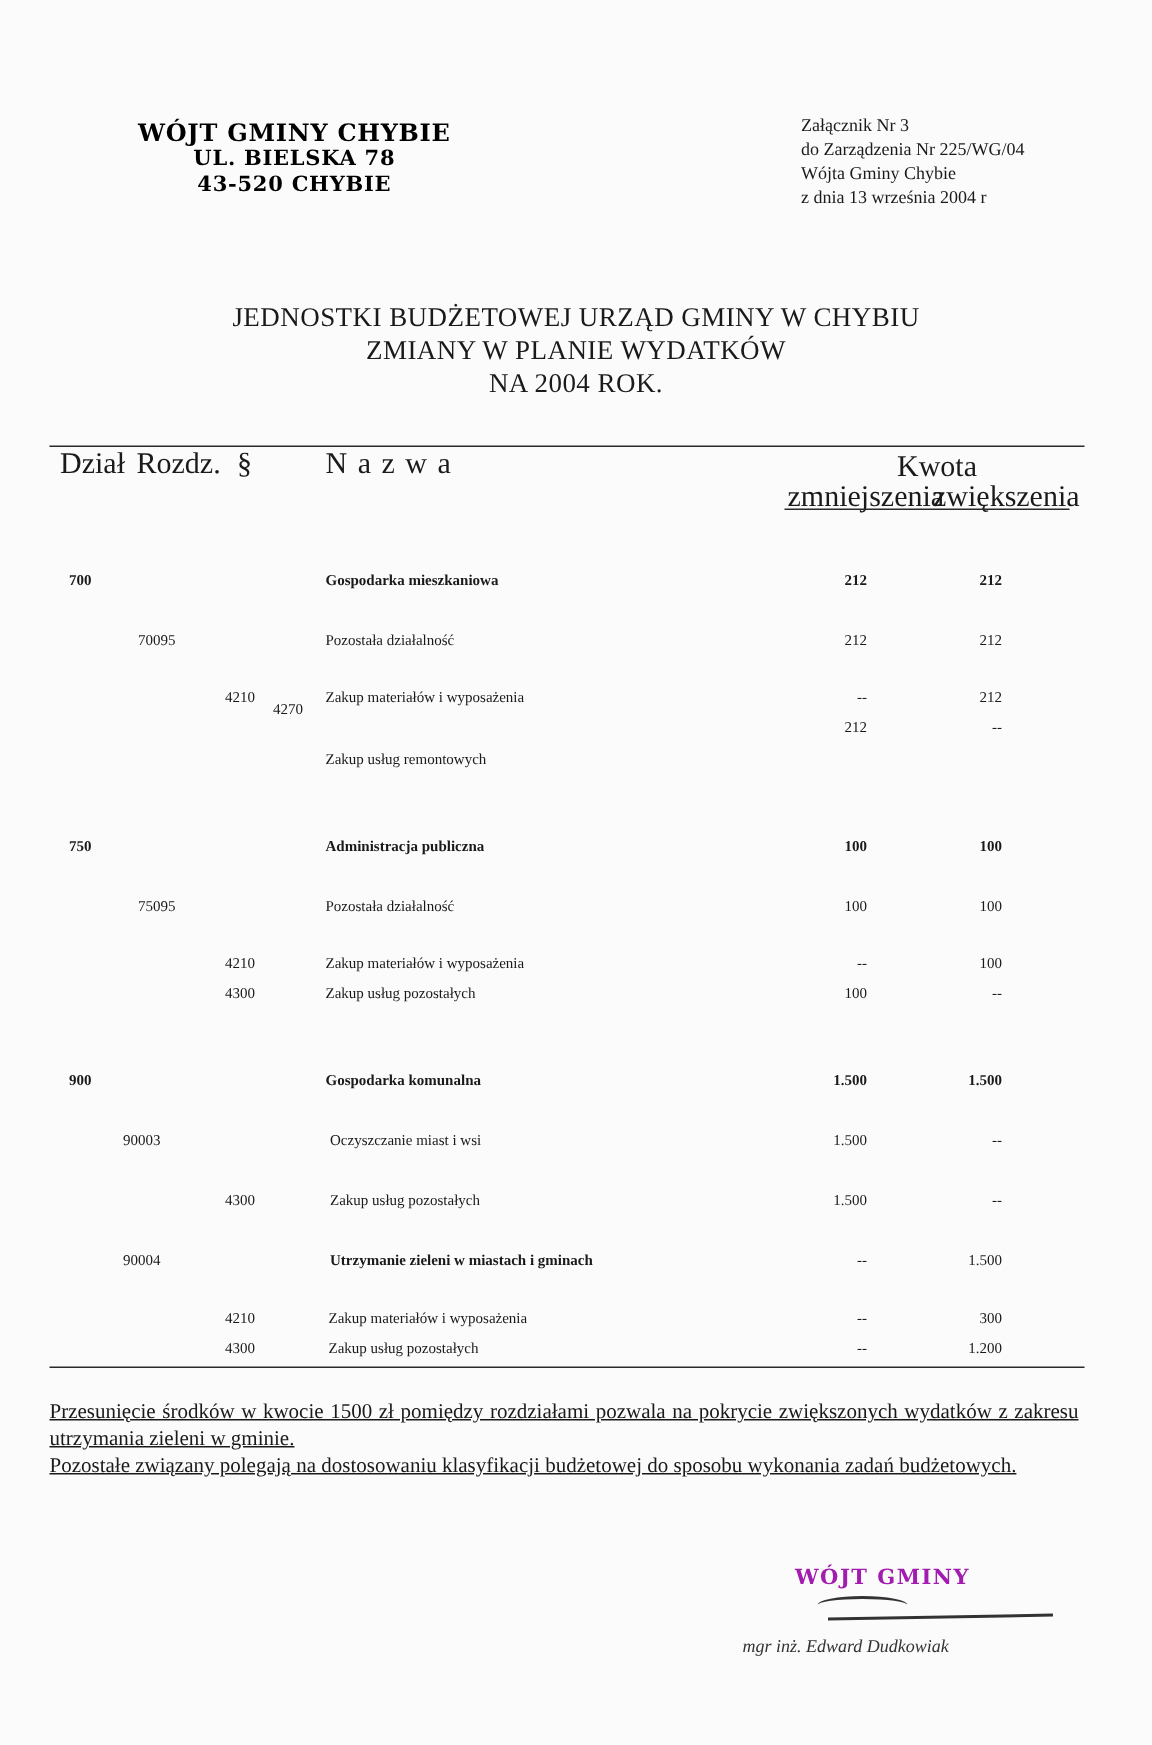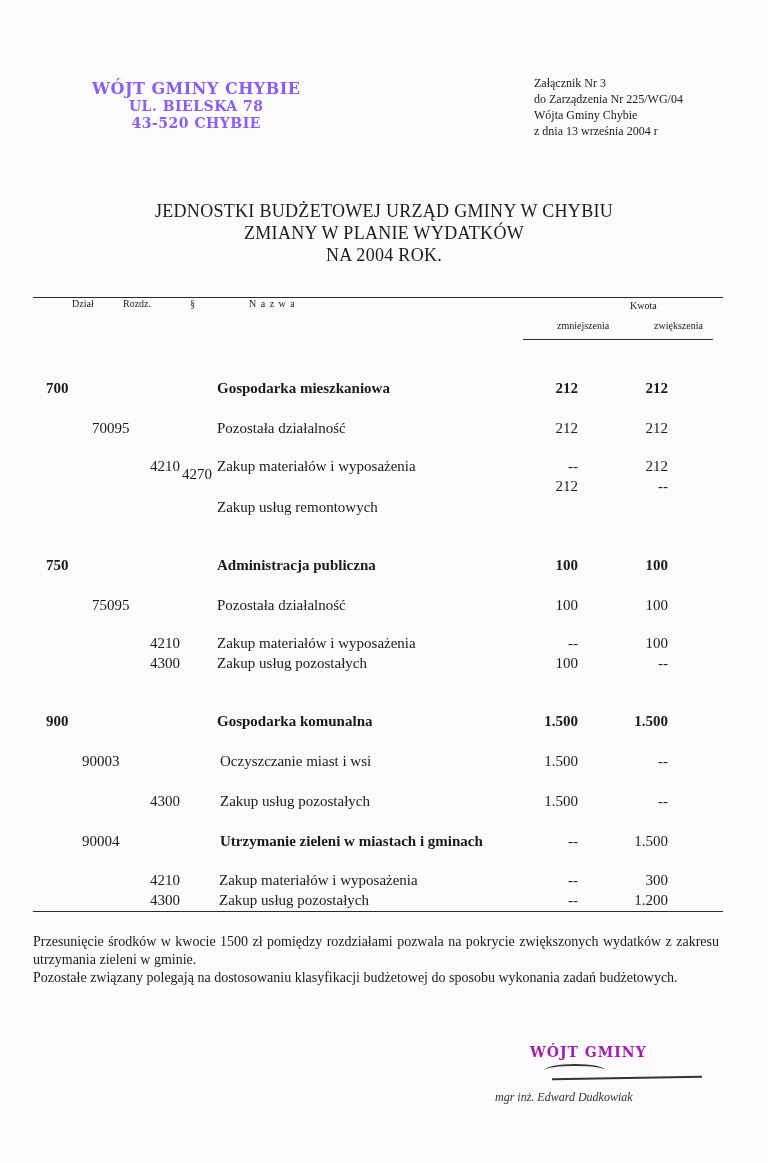--- a/index.html
+++ b/index.html
@@ -3,44 +3,44 @@
 <meta charset="utf-8">
 <style>
   html, body { margin: 0; padding: 0; }
   body {
     width: 768px; height: 1163px; position: relative; overflow: hidden;
     background: #fbfbfb; color: #1a1a1a;
     font-family: "Liberation Serif", "DejaVu Serif", serif;
   }
 
   
-  .stamp { position: absolute; left: 92px; top: 80px; color: #8b5cf6; text-align: center;
+  .stamp { position: absolute; left: 92px; top: 80px; color: #000000; text-align: center;
     font-family: "DejaVu Serif", "Liberation Serif", serif; font-weight: bold; letter-spacing: 0.5px; }
   .stamp .l1 { font-size: 16px; line-height: 18px; }
   .stamp .l2, .stamp .l3 { font-size: 14px; line-height: 17px; }
 
   
   .annex { position: absolute; left: 534px; top: 75px; font-size: 12px; line-height: 16px; }
   .annex div { white-space: nowrap; }
 
   
   .title { position: absolute; left: 0; width: 768px; top: 200px; text-align: center;
     font-size: 18px; line-height: 22px; letter-spacing: 0.3px; }
 
   
   .rule { position: absolute; height: 1px; background: #2a2a2a; }
-  .th { position: absolute; font-size: 10px; white-space: nowrap; margin-left: 32px; }
+  .th { position: absolute; font-size: 20px; white-space: nowrap; }
 
   
-  .cell { position: absolute; font-size: 15px; white-space: nowrap; line-height: 16px; }
+  .cell { position: absolute; font-size: 10px; white-space: nowrap; line-height: 16px; }
   .bold { font-weight: bold; }
   .num { text-align: right; }
 
   .para { position: absolute; left: 33px; width: 686px; top: 933px;
-    font-size: 14px; line-height: 18px; text-align: justify; }
+    font-size: 14px; line-height: 18px; text-align: justify; text-decoration: underline; }
   .para p { margin: 0; }
 
   .sign-stamp { position: absolute; left: 530px; top: 1044px; font-size: 14px; font-weight: bold;
     color: #a21caf; letter-spacing: 1px; font-family: "DejaVu Serif", serif; }
   .sign-line { position: absolute; left: 552px; top: 1077px; width: 150px; height: 2px; background: #333; transform: rotate(-1deg); }
   .sign-scrawl { position: absolute; left: 545px; top: 1064px; width: 60px; height: 10px;
     border-top: 2px solid #333; border-radius: 50% 50% 0 0; }
   .sign-name { position: absolute; left: 495px; top: 1090px; font-size: 12px; font-style: italic; color: #333; }
 </style>
 </head>

